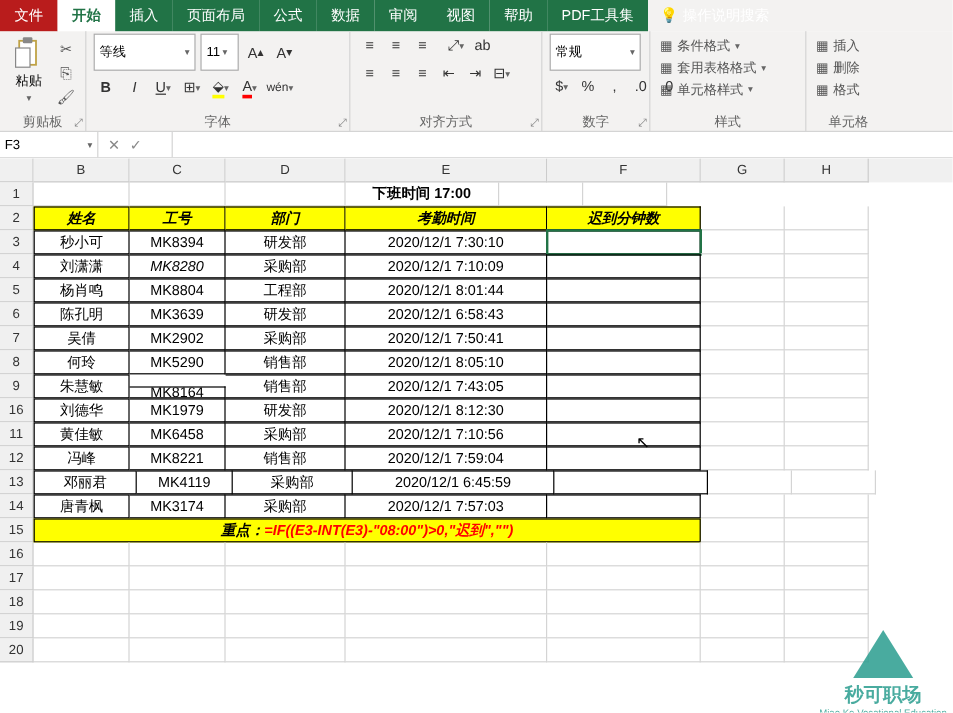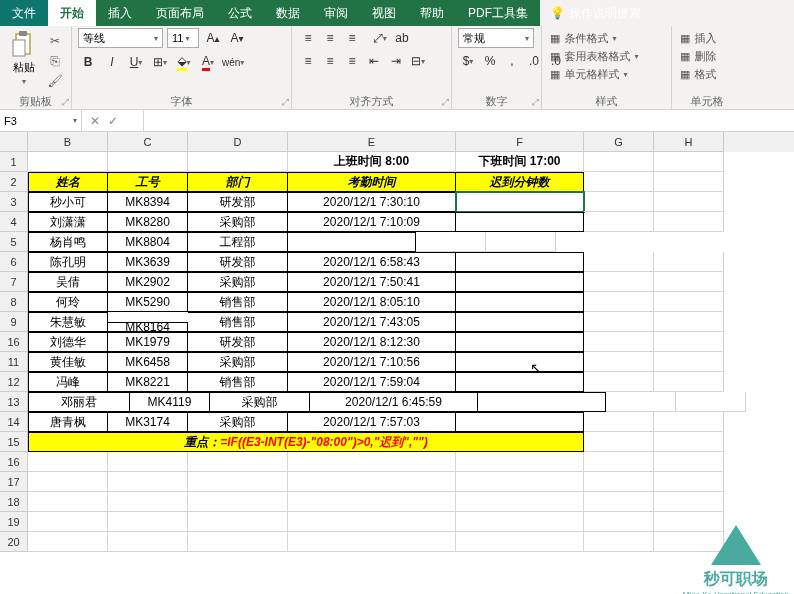--- a/index.html
+++ b/index.html
@@ -1,32 +1,32 @@
 <!DOCTYPE html>
 <html><head>
 <meta charset="utf-8">
 <style>
 *{margin:0;padding:0;box-sizing:border-box;font-family:"Microsoft YaHei",Arial,sans-serif;}
 body{background:#fff;font-size:12px;overflow:hidden;width:794px;height:594px;position:relative;}
 .tabs{background:#f3f2f1;display:flex;height:26px;align-items:stretch;}
 .tab{padding:0 12px;color:#fff;background:#217346;font-size:12px;display:flex;align-items:center;cursor:pointer;}
-.tab.file{background:#0f766e;}
+.tab.file{background:#b91c1c;}
 .tab.active{background:#fff;color:#217346;font-weight:bold;}
 .tab.nrm{background:#217346;color:#fff;}
 .help-search{margin-left:10px;color:#fff;display:flex;align-items:center;gap:4px;font-size:12px;}
 .ribbon{background:#f3f2f1;height:84px;display:flex;border-bottom:1px solid #d4d4d4;}
 .group{border-right:1px solid #d4d4d4;padding:2px 6px;display:flex;flex-direction:column;position:relative;height:84px;}
 .group-label{position:absolute;bottom:1px;left:0;right:0;text-align:center;font-size:11px;color:#666;}
 .group-body{flex:1;display:flex;align-items:flex-start;gap:4px;}
 .clipboard-main{display:flex;flex-direction:column;align-items:center;gap:2px;padding:2px 4px;}
 .clipboard-icon{width:28px;height:28px;display:flex;align-items:center;justify-content:center;}
 .small-btn{width:18px;height:18px;display:flex;align-items:center;justify-content:center;color:#555;}
 .font-group-body{display:flex;flex-direction:column;gap:4px;flex:1;}
 .font-row{display:flex;align-items:center;gap:4px;}
-.combo{height:20px;border:1px solid #ababab;background:#fff;display:flex;align-items:center;padding:0 4px;font-size:11px;gap:2px;}
+.combo{height:31px;border:1px solid #ababab;background:#fff;display:flex;align-items:center;padding:0 4px;font-size:11px;gap:2px;}
 .font-name{width:85px;}
 .font-size{width:32px;}
 .btn{min-width:20px;height:20px;display:flex;align-items:center;justify-content:center;color:#333;font-size:12px;}
 .align-group-body{display:flex;flex-direction:column;gap:3px;}
 .align-row{display:flex;gap:2px;}
 .number-body{display:flex;flex-direction:column;gap:3px;}
 .style-body{display:flex;flex-direction:column;gap:1px;padding-top:2px;}
 .style-item{display:flex;align-items:center;gap:4px;font-size:11px;padding:1px 2px;color:#555;}
 .cells-body{display:flex;flex-direction:column;gap:1px;padding-top:2px;}
 .dropdown-arrow{font-size:8px;color:#666;}
@@ -273,21 +273,20 @@
         <div class="row-h">17</div>
         <div class="row-h">18</div>
         <div class="row-h">19</div>
         <div class="row-h">20</div>
       </div>
     <div class="cells" id="cells">
         <div class="cell-row">
           <div class="cell " style="width: 80px;"></div>
           <div class="cell " style="width: 80px;"></div>
           <div class="cell " style="width: 100px;"></div>
-          <div class="cell " style="width: 168px; font-weight: bold; justify-content: center;">上班时间 8:00</div>
           <div class="cell " style="width: 128px; font-weight: bold; justify-content: center;">下班时间 17:00</div>
           <div class="cell " style="width: 70px;"></div>
           <div class="cell " style="width: 70px;"></div>
         </div>
         <div class="cell-row">
           <div class="cell yellow center bordered bordered-left" style="width: 80px;">姓名</div>
           <div class="cell yellow center bordered" style="width: 80px;">工号</div>
           <div class="cell yellow center bordered" style="width: 100px;">部门</div>
           <div class="cell yellow center bordered" style="width: 168px;">考勤时间</div>
           <div class="cell yellow center bordered" style="width: 128px;">迟到分钟数</div>
@@ -298,31 +297,32 @@
           <div class="cell center bordered bordered-left" style="width: 80px;">秒小可</div>
           <div class="cell center bordered" style="width: 80px;">MK8394</div>
           <div class="cell center bordered" style="width: 100px;">研发部</div>
           <div class="cell center bordered" style="width: 168px;">2020/12/1 7:30:10</div>
           <div class="cell center bordered selected-cell" style="width: 128px;"></div>
           <div class="cell " style="width: 70px;"></div>
           <div class="cell " style="width: 70px;"></div>
         </div>
         <div class="cell-row">
           <div class="cell center bordered bordered-left" style="width: 80px;">刘潇潇</div>
-          <div class="cell center bordered" style="width: 80px;">MK8280</div>
+          <div class="cell center bordered" style="width: 80px; font-style: italic;">MK8280</div>
           <div class="cell center bordered" style="width: 100px;">采购部</div>
           <div class="cell center bordered" style="width: 168px;">2020/12/1 7:10:09</div>
           <div class="cell center bordered" style="width: 128px;"></div>
           <div class="cell " style="width: 70px;"></div>
           <div class="cell " style="width: 70px;"></div>
         </div>
         <div class="cell-row">
           <div class="cell center bordered bordered-left" style="width: 80px;">杨肖鸣</div>
           <div class="cell center bordered" style="width: 80px;">MK8804</div>
           <div class="cell center bordered" style="width: 100px;">工程部</div>
+          <div class="cell center bordered" style="width: 168px;">2020/12/1 8:01:44</div>
           <div class="cell center bordered" style="width: 128px;"></div>
           <div class="cell " style="width: 70px;"></div>
           <div class="cell " style="width: 70px;"></div>
         </div>
         <div class="cell-row">
           <div class="cell center bordered bordered-left" style="width: 80px;">陈孔明</div>
           <div class="cell center bordered" style="width: 80px;">MK3639</div>
           <div class="cell center bordered" style="width: 100px;">研发部</div>
           <div class="cell center bordered" style="width: 168px;">2020/12/1 6:58:43</div>
           <div class="cell center bordered" style="width: 128px;"></div>
@@ -377,21 +377,21 @@
         <div class="cell-row">
           <div class="cell center bordered bordered-left" style="width: 80px;">冯峰</div>
           <div class="cell center bordered" style="width: 80px;">MK8221</div>
           <div class="cell center bordered" style="width: 100px;">销售部</div>
           <div class="cell center bordered" style="width: 168px;">2020/12/1 7:59:04</div>
           <div class="cell center bordered" style="width: 128px;"></div>
           <div class="cell " style="width: 70px;"></div>
           <div class="cell " style="width: 70px;"></div>
         </div>
         <div class="cell-row">
-          <div class="cell center bordered bordered-left" style="width: 102px;">邓丽君</div>
+          <div class="cell center bordered bordered-left" style="width: 86px;">邓丽君</div>
           <div class="cell center bordered" style="width: 80px;">MK4119</div>
           <div class="cell center bordered" style="width: 100px;">采购部</div>
           <div class="cell center bordered" style="width: 168px;">2020/12/1 6:45:59</div>
           <div class="cell center bordered" style="width: 128px;"></div>
           <div class="cell " style="width: 70px;"></div>
           <div class="cell " style="width: 70px;"></div>
         </div>
         <div class="cell-row">
           <div class="cell center bordered bordered-left" style="width: 80px;">唐青枫</div>
           <div class="cell center bordered" style="width: 80px;">MK3174</div>

